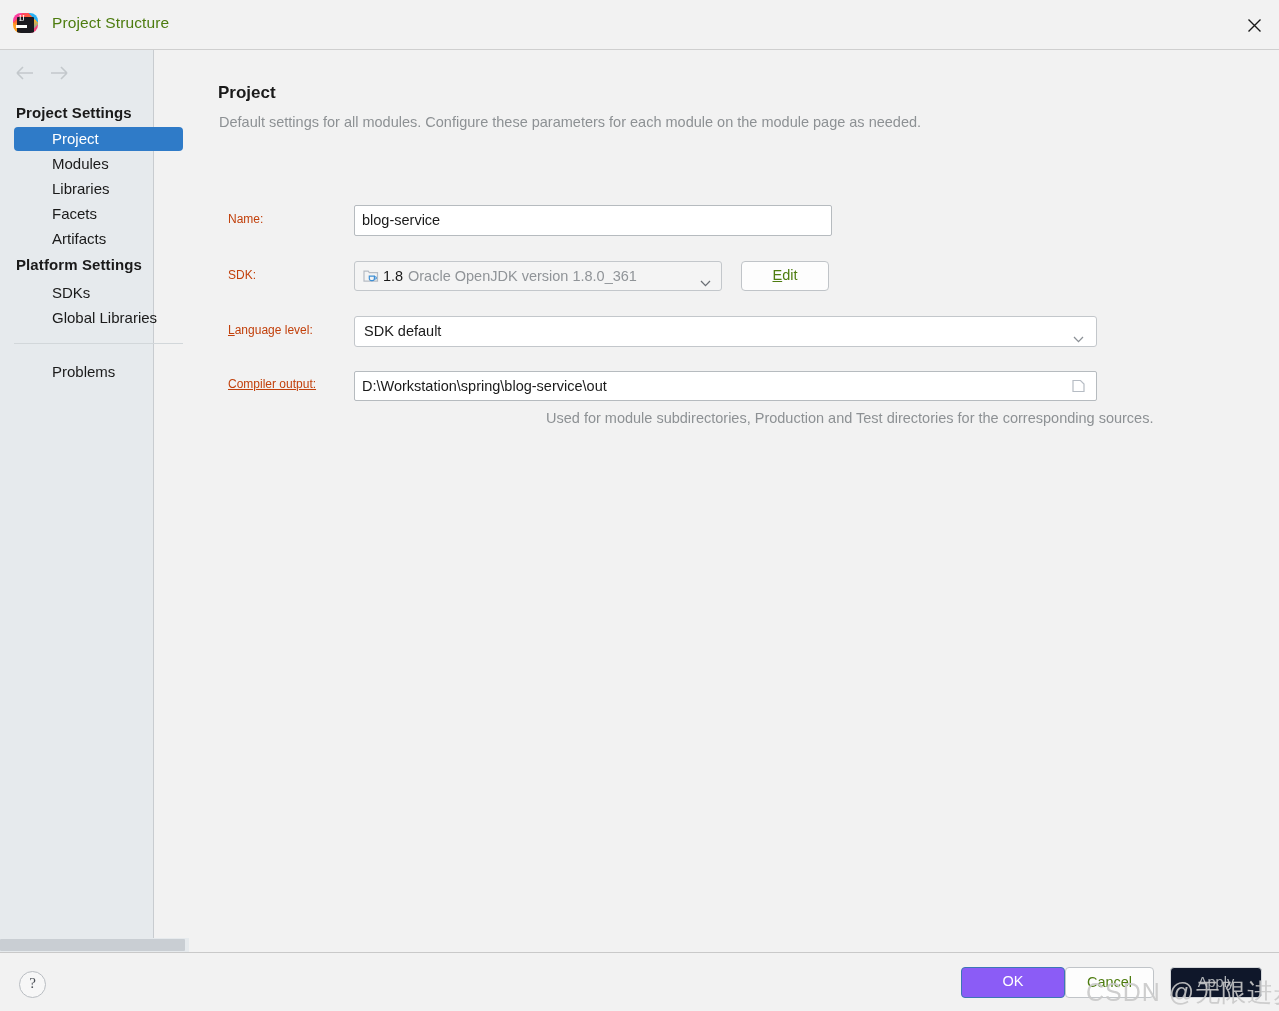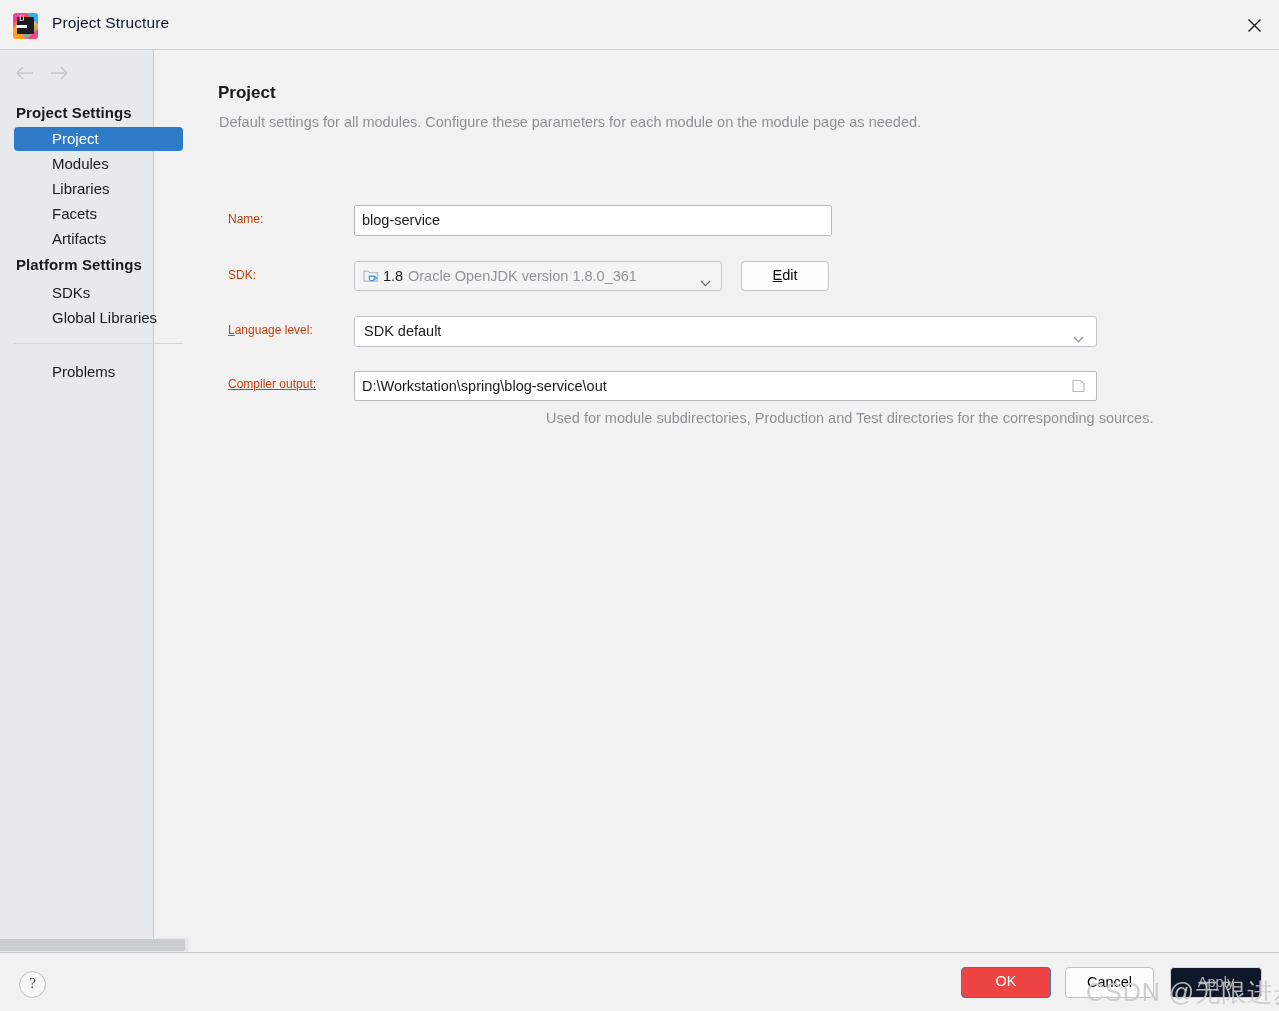--- a/index.html
+++ b/index.html
@@ -19,22 +19,22 @@
 
   
   .titlebar {
     position: absolute; left: 0; top: 0;
     width: 1279px; height: 50px;
     background: #f2f2f2;
     border-bottom: 1px solid #cfcfcf;
   }
   .ij-logo {
     position: absolute; left: 13px; top: 13px;
-    width: 25px; height: 26px;
-    border-radius: 3px;
+    width: 25px; height: 20px;
+    border-radius: 8px;
     background:
       linear-gradient(135deg, #fc3d9e 0%, #fc3d9e 22%, transparent 22%),
       linear-gradient(225deg, #2ab2f5 0%, #2ab2f5 22%, transparent 22%),
       linear-gradient(45deg, #fe9f20 0%, #fe9f20 24%, transparent 24%),
       linear-gradient(315deg, #f5477b 0%, #f5477b 20%, transparent 20%),
       linear-gradient(160deg, #ff318c 0%, #fd5c3b 30%, #feb32b 52%, #2d9df5 100%);
     overflow: hidden;
   }
   .ij-logo .inner {
     position: absolute; left: 4px; top: 4px;
@@ -49,21 +49,21 @@
     font-family: "Liberation Serif", serif;
     font-size: 9px; line-height: 9px;
     letter-spacing: -0.5px;
   }
   .ij-logo .ijbar {
     position: absolute; left: 3px; top: 12px;
     width: 11px; height: 2.5px; background: #fff;
   }
   .title-text {
     position: absolute; left: 52px; top: 14px;
-    font-size: 15.5px; color: #0f172a;
+    font-size: 15.5px; color: #4d7c0f;
     letter-spacing: 0.1px;
   }
   .close-btn {
     position: absolute; right: 8px; top: 9px;
     width: 33px; height: 33px;
     cursor: pointer;
   }
   .close-btn svg { position: absolute; left: 8px; top: 8px; }
 
   
@@ -183,21 +183,21 @@
     position: absolute;
     background: #fdfdfd;
     border: 1px solid #c0c4c8;
     border-radius: 4px;
     cursor: pointer;
   }
   .btn .blabel {
     position: absolute; left: 0; top: 50%;
     margin-top: -9px;
     width: 100%; text-align: center;
-    font-size: 14.5px; color: #000000;
+    font-size: 14.5px; color: #4d7c0f;
   }
   .btn .blabel u { text-decoration: underline; }
 
   .hint {
     position: absolute; left: 355px; top: 360px;
     font-size: 14.5px; color: #8d9194;
     white-space: nowrap;
   }
 
   
@@ -216,22 +216,22 @@
     cursor: pointer;
   }
   .help-btn .q {
     position: absolute; left: 0; top: 3px;
     width: 25px; text-align: center;
     font-size: 15px; color: #4a4f56;
     font-family: "Liberation Serif", serif;
   }
   .btn-ok {
     position: absolute; left: 961px; top: 967px;
-    width: 90px; height: 31px;
-    background: #ef4444;
+    width: 104px; height: 31px;
+    background: #8b5cf6;
     border: 1px solid #3c76b6;
     border-radius: 4px;
     cursor: pointer;
   }
   .btn-ok .blabel {
     position: absolute; left: 0; top: 5px;
     width: 100%; text-align: center;
     font-size: 14.5px; color: #ffffff;
   }
   .btn-cancel {

